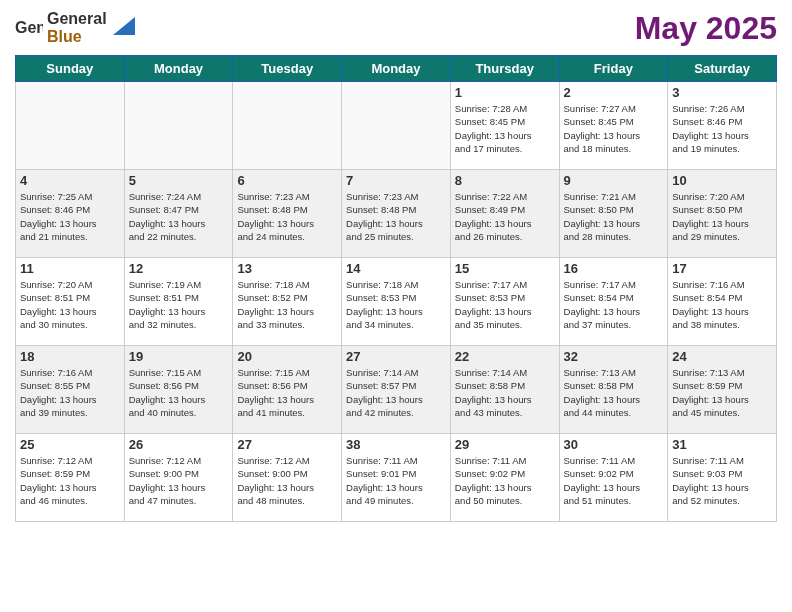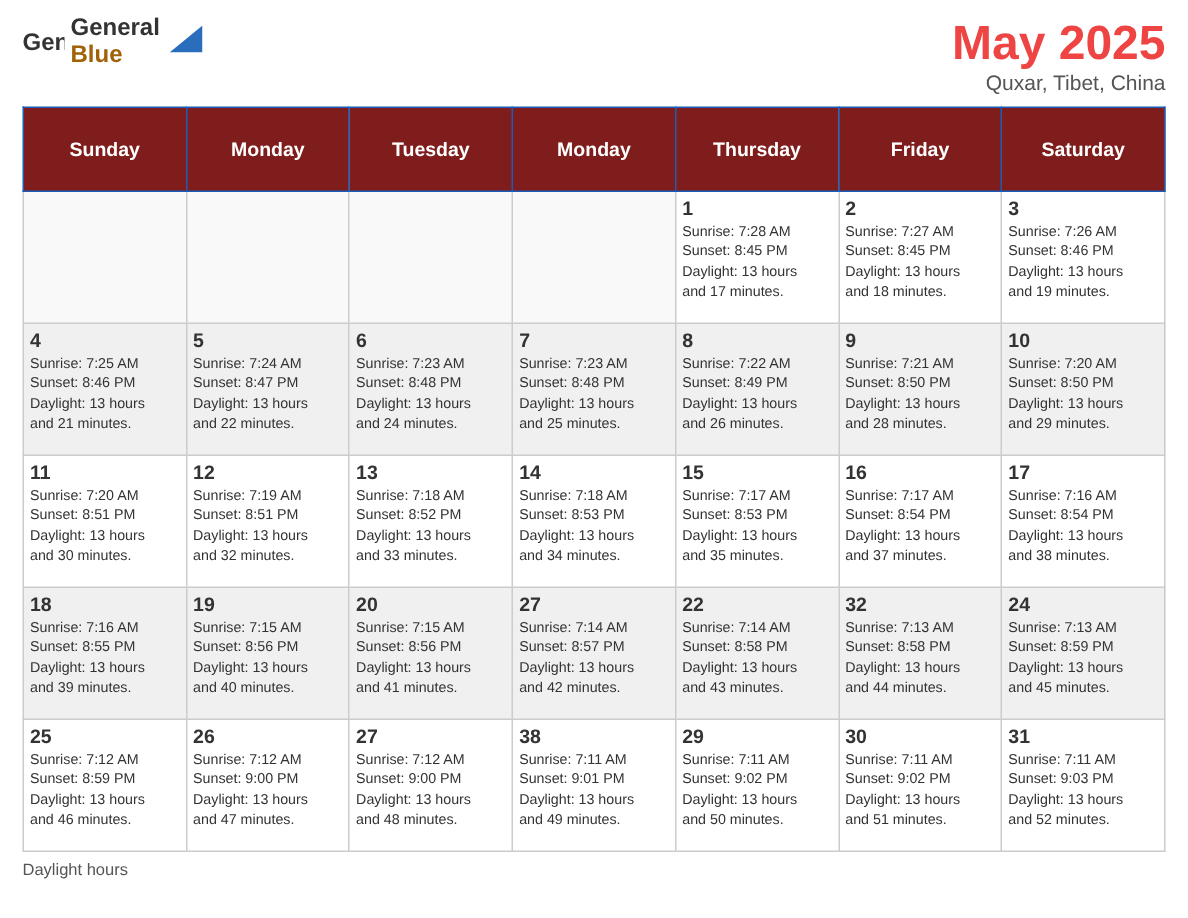--- a/index.html
+++ b/index.html
@@ -29,35 +29,35 @@
     .logo-icon {
       width: 28px;
       height: 22px;
     }
     .title-block {
       text-align: right;
     }
     .main-title {
       font-size: 32px;
       font-weight: bold;
-      color: #ef4444;
+      color: #701a75;
     }
     .subtitle {
       font-size: 14px;
       color: #555;
     }
     table {
       width: 100%;
       border-collapse: collapse;
       table-layout: fixed;
     }
     .day-header {
-      background-color: #7f1d1d;
+      background-color: #0f766e;
       color: white;
-      padding: 20px 2px;
+      padding: 5px 2px;
       font-size: 13px;
       font-weight: bold;
       border: 1px solid #1a5cb8;
     }
     .calendar-cell {
       border: 1px solid #ccc;
       vertical-align: top;
       padding: 3px 4px;
       height: 88px;
       background: #fff;
@@ -95,21 +95,20 @@
       <div style="display:flex; flex-direction:column; line-height:1.1;">
         <span style="font-size:16px; font-weight:bold; color:#333;">General</span>
         <span style="font-size:16px; font-weight:bold; color:#a16207;">Blue</span>
       </div>
       <svg width="22" height="18" viewBox="0 0 22 18" style="margin-left:2px; margin-top:-4px;">
         <polygon points="0,18 22,0 22,18" fill="#2a6ebb"></polygon>
       </svg>
     </div>
     <div class="title-block">
       <div class="main-title">May 2025</div>
-      <div class="subtitle">Quxar, Tibet, China</div>
     </div>
   </div>
 
   <table>
     <thead>
       <tr>
       <th class="day-header">Sunday</th>
           <th class="day-header">Monday</th>
           <th class="day-header">Tuesday</th>
           <th class="day-header">Monday</th>
@@ -253,16 +252,13 @@
             <div class="cell-info">Sunrise: 7:11 AM<br>Sunset: 9:02 PM<br>Daylight: 13 hours<br>and 51 minutes.</div>
           </td>
           <td class="calendar-cell">
             <span class="day-number">31</span>
             <div class="cell-info">Sunrise: 7:11 AM<br>Sunset: 9:03 PM<br>Daylight: 13 hours<br>and 52 minutes.</div>
           </td>
         </tr>
       </tbody>
   </table>
 
-  <div style="margin-top:6px; font-size:11px; color:#555;">
-    <span>Daylight hours</span>
-  </div>
 </div>
 
 </body></html>

